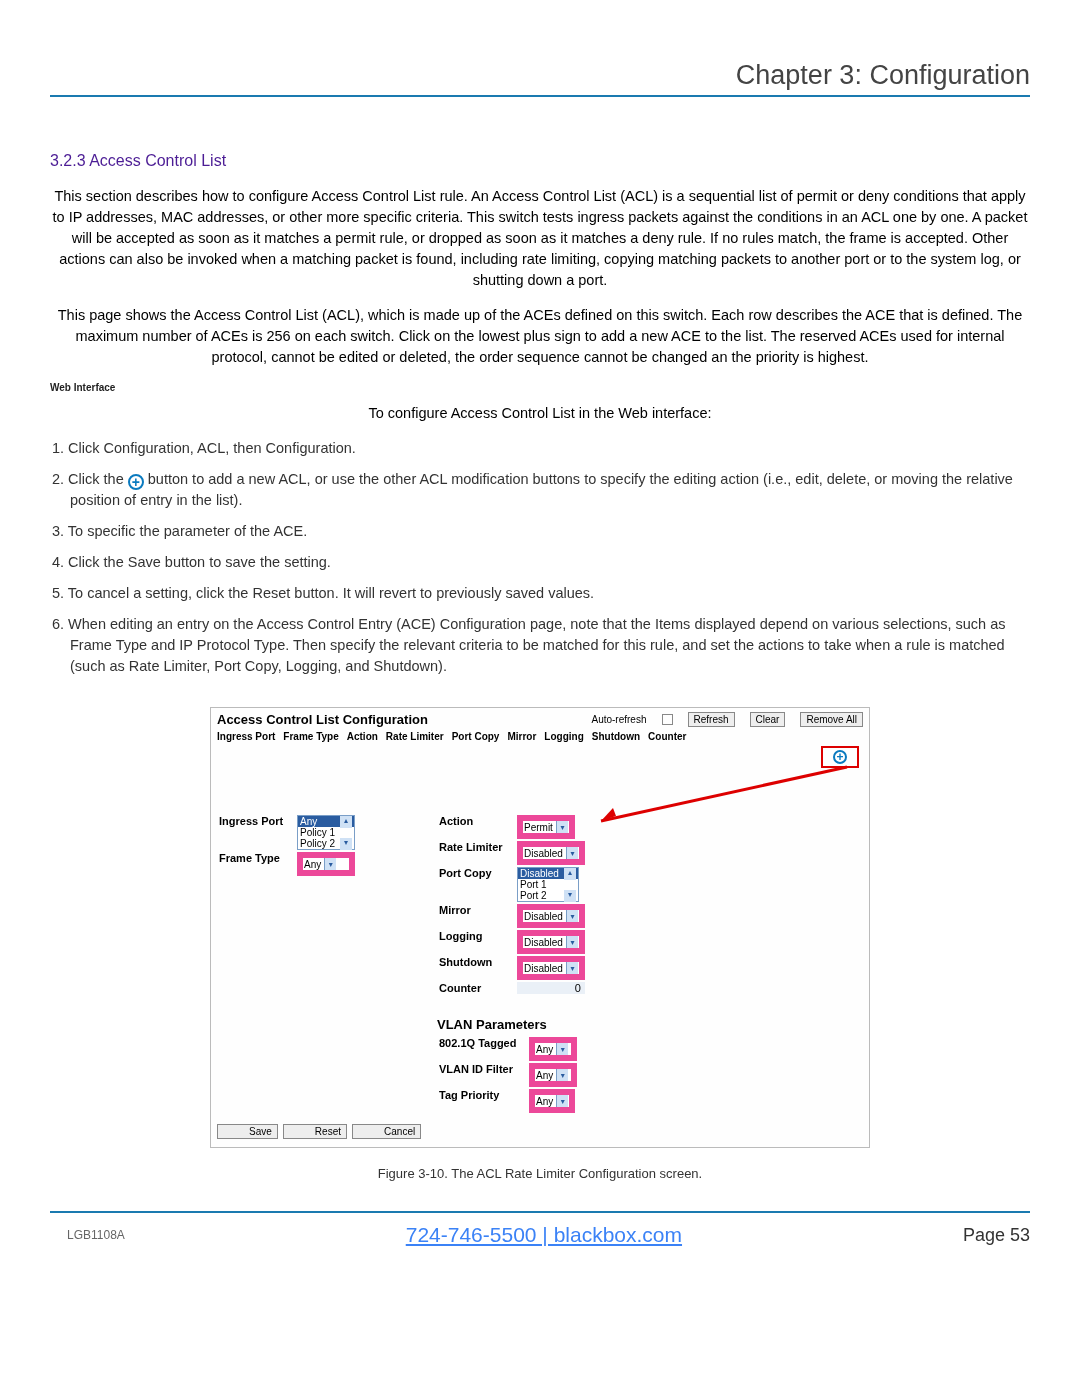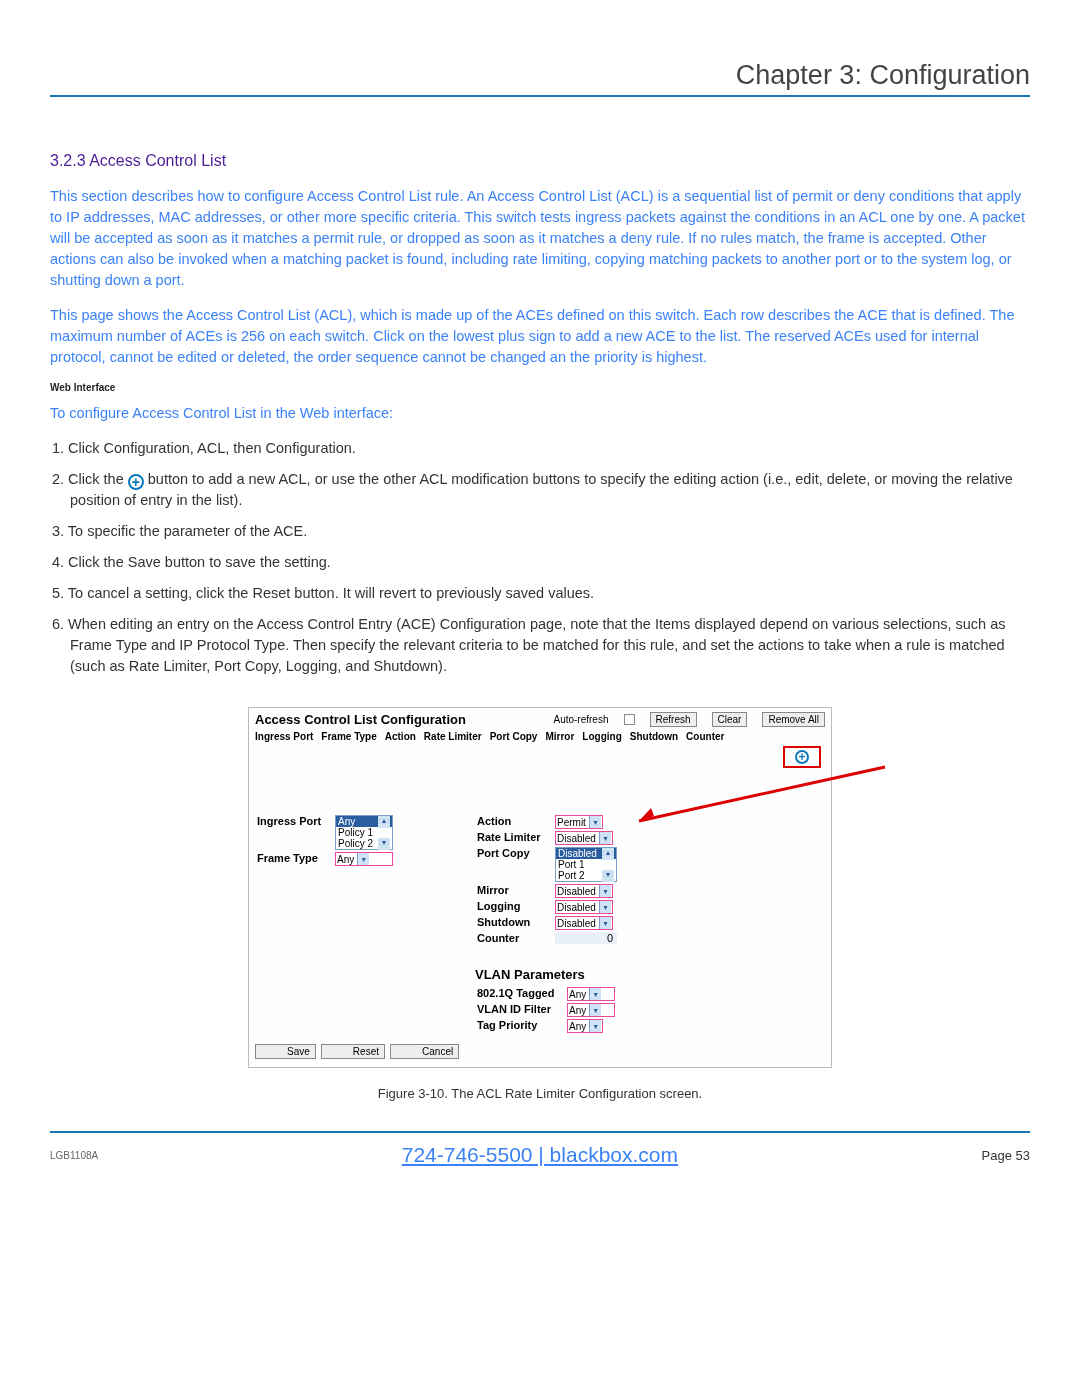--- a/index.html
+++ b/index.html
@@ -22,22 +22,23 @@
   }
   .section-heading {
     font-size: 16px;
     font-weight: normal;
     color: #4c1d95;
     margin-bottom: 16px;
   }
   .para {
     font-size: 14.5px;
     line-height: 1.45;
-    color: #3b82f6;
+    color: #000000;
     margin-bottom: 14px;
+    text-align: center;
   }
   .subhead {
     font-size: 10px;
     font-weight: bold;
     color: #222;
     margin-top: 12px;
     margin-bottom: 10px;
   }
   .steps { list-style: none; padding-left: 2px; }
   .steps li {
@@ -61,21 +62,21 @@
     font-size: 14px;
     vertical-align: -3px;
     text-indent: 0;
   }
   .screenshot-wrap {
     text-align: center;
     margin: 30px 0 10px 0;
   }
   .screenshot {
     display: inline-block;
-    width: 584px;
+    width: 660px;
     border: 1px solid #bbb;
     background: #fefefe;
     text-align: left;
     font-size: 11px;
     font-family: Arial, sans-serif;
     color: #000;
     position: relative;
   }
   .ss-topbar {
     display: flex;
@@ -140,21 +141,21 @@
     font-size: 13px;
     padding: 4px 6px;
     color: #000;
   }
   .ss-row { display:flex; padding:0 6px; }
   .ss-left { width: 210px; }
   .ss-left table, .ss-right table { border-collapse: collapse; font-size: 11px; }
   .ss-left td, .ss-right td { padding: 1px 2px; vertical-align: top; }
   .ss-label { font-weight: bold; width: 78px; }
   .ss-select {
-    border: 1px solid #ec4899;
+    border: 6px solid #ec4899;
     background: #fff;
     font-size: 10px;
     padding: 0 1px;
     display:inline-flex;
     align-items:center;
     white-space:nowrap;
   }
   .ss-caret {
     width:12px; height:12px; background:#cfe1f5; border-left:1px solid #7a9ec7;
     display:inline-flex; align-items:center; justify-content:center;
@@ -170,23 +171,23 @@
   .ss-counter { text-align:right; background:#eaf0f7; padding:0 4px; }
   .ss-bottom { padding: 10px 6px 8px 6px; }
   .ss-bottom .ss-btn { margin-right: 2px; padding-left: 31px; }
   .figure-cap {
     text-align: center;
     font-size: 13px;
     color: #333;
     margin: 18px 0 30px 0;
   }
   .footer-line { border-top: 2px solid #1a7ab0; padding-top: 10px; display:flex; justify-content:space-between; align-items:center; }
-  .footer-left { font-size: 10px; color: #666; }
+  .footer-left { font-size: 12px; color: #666; margin-left: 17px; }
   .footer-center { font-size: 21px; color: #3b82f6; text-decoration: underline; }
-  .footer-right { font-size: 13px; color: #333; }
+  .footer-right { font-size: 18px; color: #333; }
 </style>
 </head>
 <body>
 
 <div class="chapter-header">Chapter 3: Configuration</div>
 
 <div class="section-heading">3.2.3 Access Control List</div>
 
 <p class="para">This section describes how to configure Access Control List rule. An Access Control List (ACL) is a sequential list of permit or deny conditions that apply to IP addresses, MAC addresses, or other more specific criteria. This switch tests ingress packets against the conditions in an ACL one by one. A packet will be accepted as soon as it matches a permit rule, or dropped as soon as it matches a deny rule. If no rules match, the frame is accepted. Other actions can also be invoked when a matching packet is found, including rate limiting, copying matching packets to another port or to the system log, or shutting down a port.</p>
 <p class="para">This page shows the Access Control List (ACL), which is made up of the ACEs defined on this switch. Each row describes the ACE that is defined. The maximum number of ACEs is 256 on each switch. Click on the lowest plus sign to add a new ACE to the list. The reserved ACEs used for internal protocol, cannot be edited or deleted, the order sequence cannot be changed an the priority is highest.</p>

